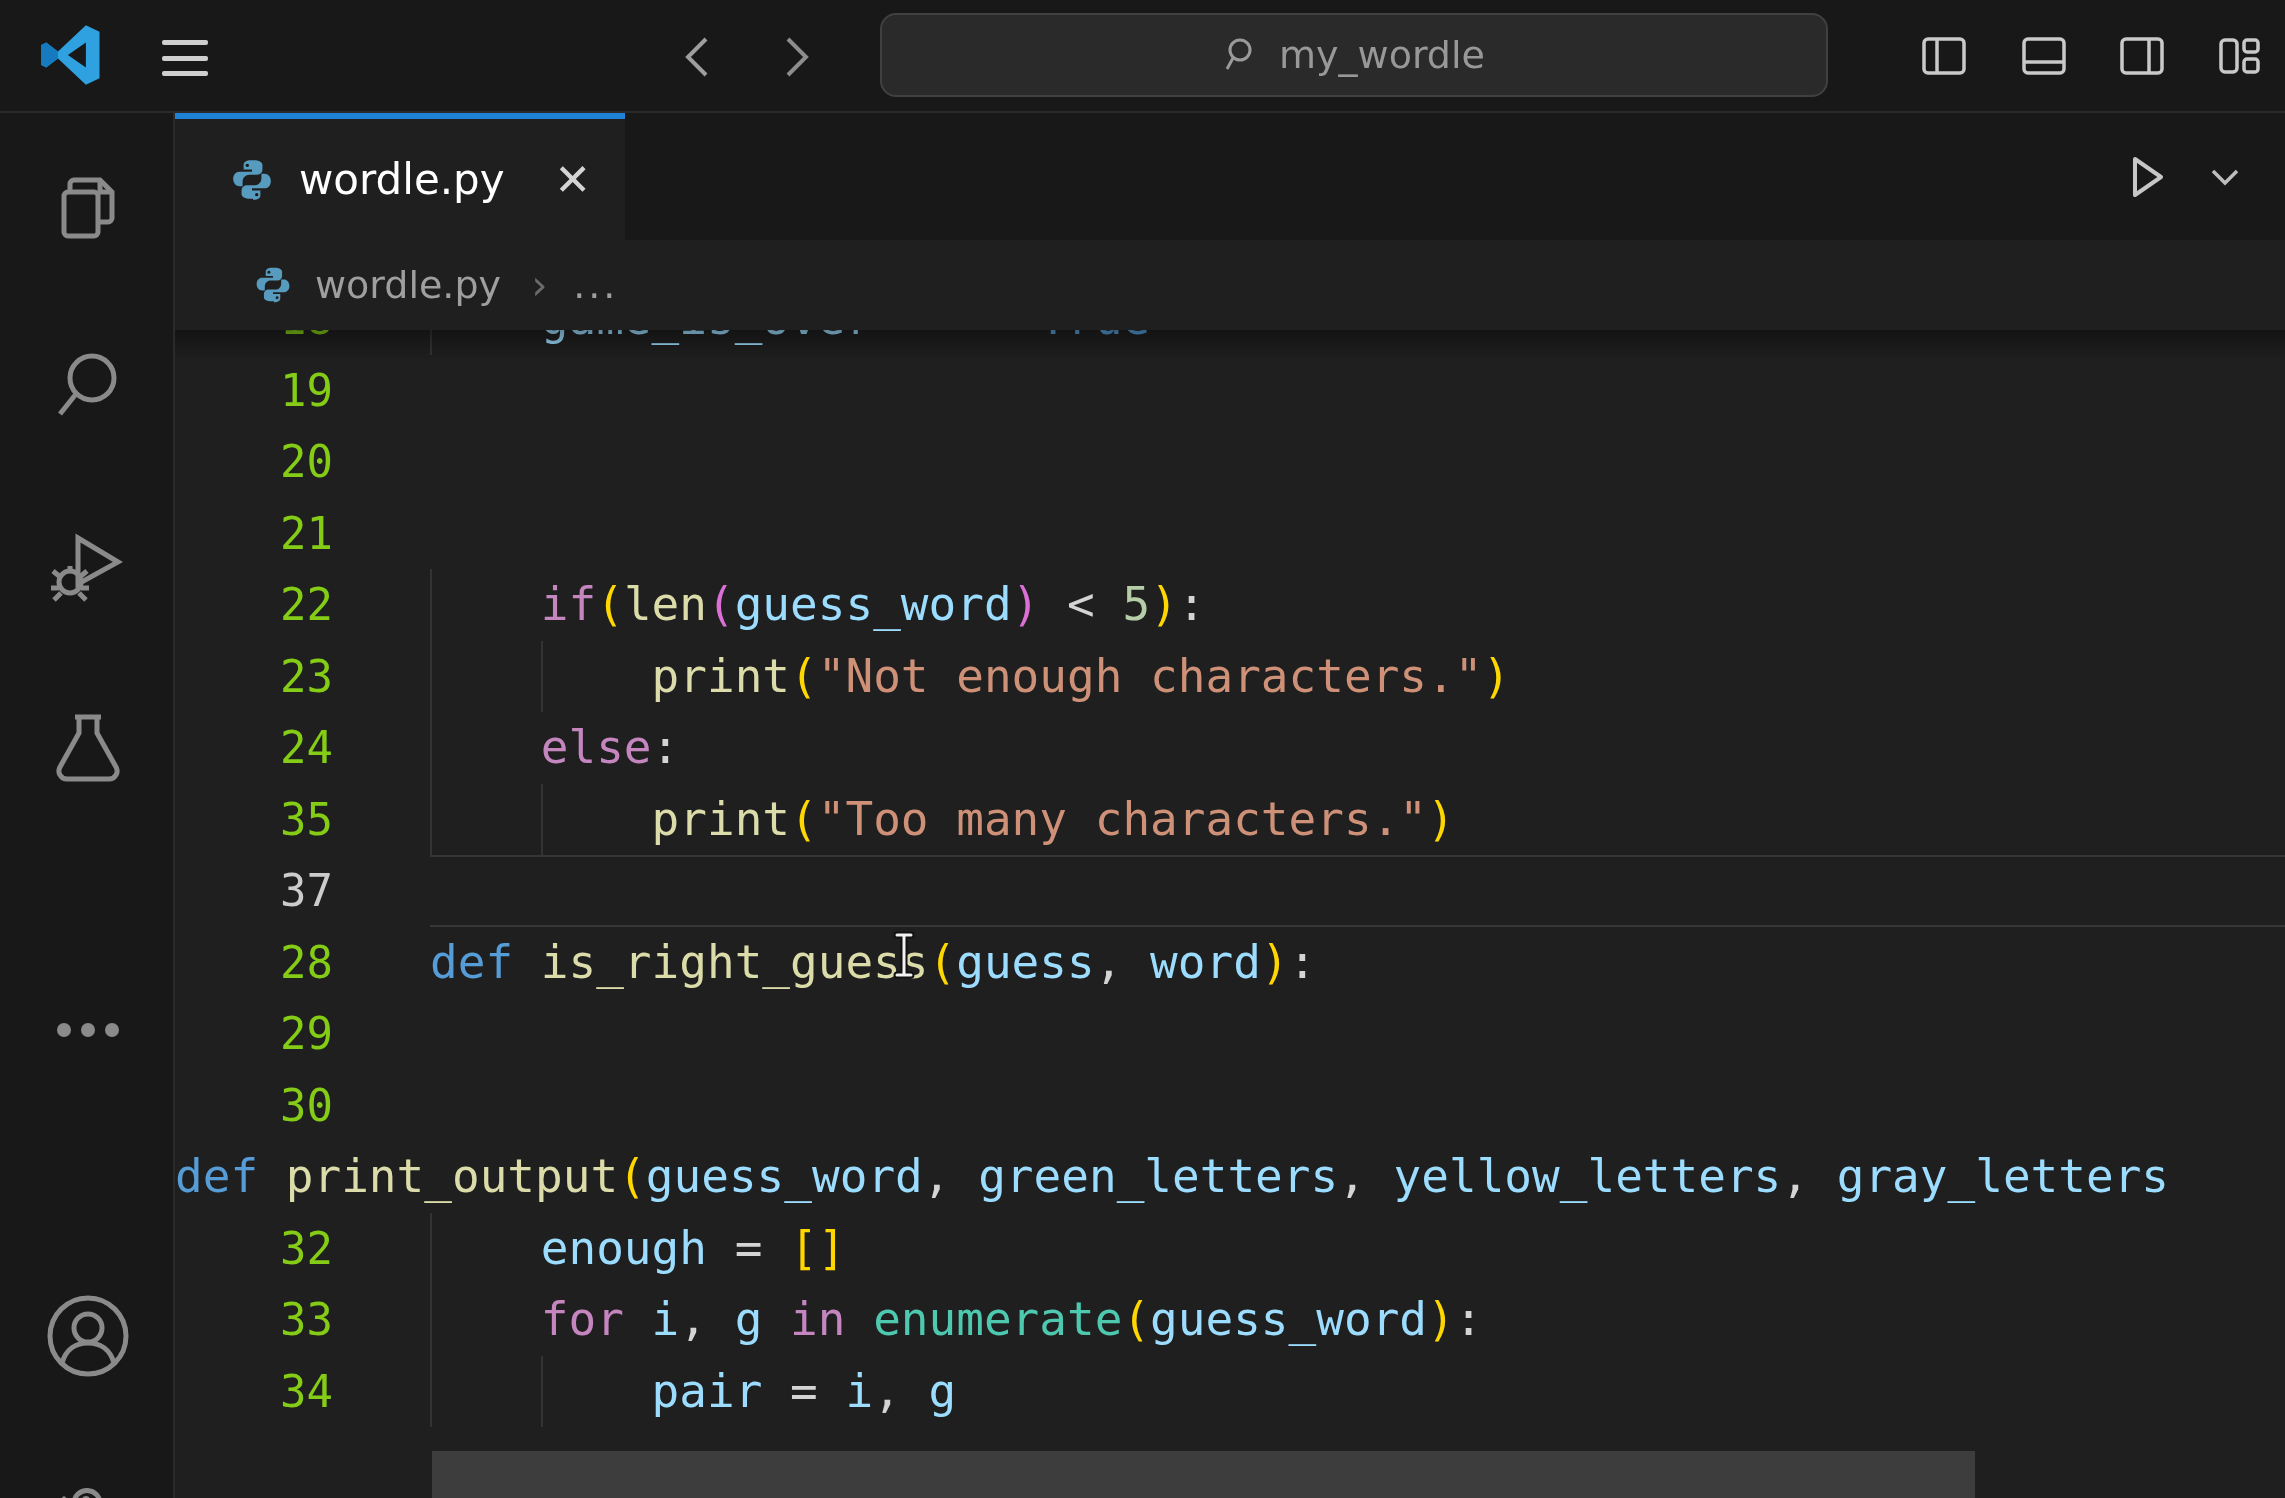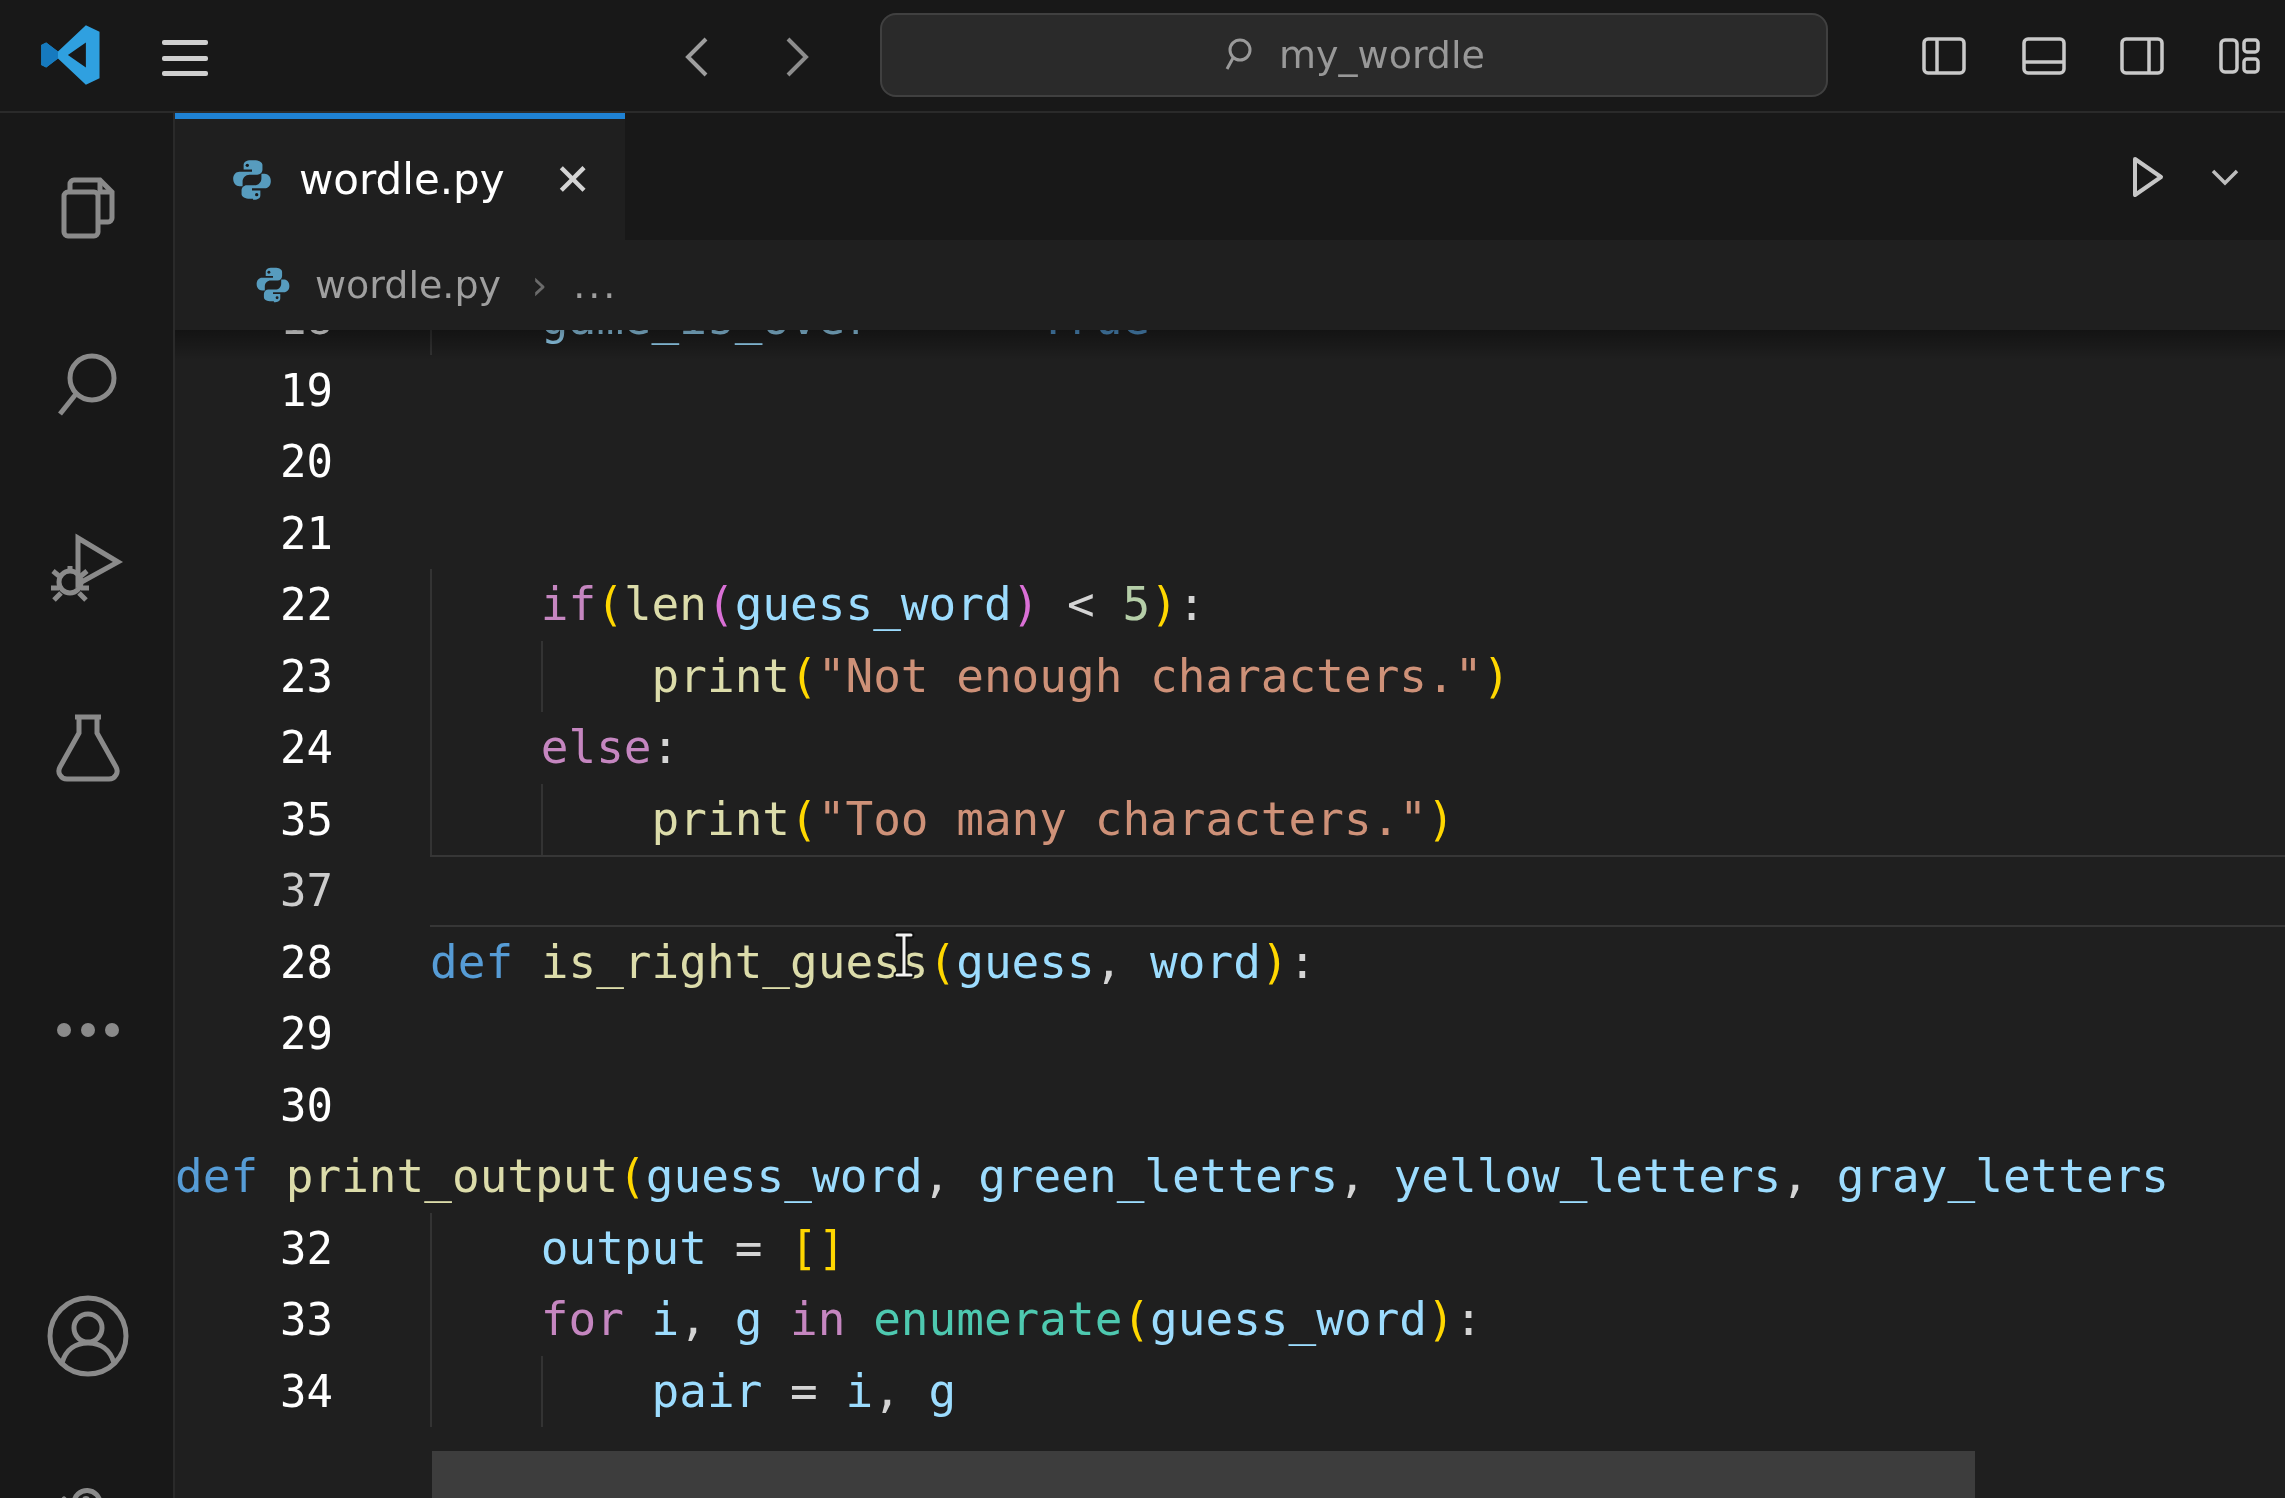--- a/index.html
+++ b/index.html
@@ -45,21 +45,21 @@
   .bc-file{font-size:38px;color:#9f9f9f;margin-left:22px;cursor:pointer;}
   .bc-sep{font-size:40px;color:#6b6b6b;margin-left:26px;font-family:"DejaVu Sans Mono",monospace;}
   .bc-more{font-size:38px;color:#9f9f9f;margin-left:22px;cursor:pointer;letter-spacing:3px;}
   
   .editor{position:absolute;left:175px;top:330px;width:2110px;height:1168px;background:#1f1f1f;
           overflow:hidden;}
   #rows{position:absolute;left:0;top:-47px;width:2110px;}
   .row{display:flex;height:71.5px;}
   .gutter{width:255px;box-sizing:border-box;padding-right:97px;text-align:right;
           font-family:"DejaVu Sans Mono",monospace;font-size:44px;line-height:71.5px;
-          color:#ffffff;cursor:pointer;flex:none;}
+          color:#84cc16;cursor:pointer;flex:none;}
   .row.active .gutter{color:#cccccc;}
   .code{flex:1;position:relative;font-family:"DejaVu Sans Mono",monospace;font-size:46px;
         line-height:71.5px;white-space:pre;cursor:text;box-sizing:border-box;overflow:hidden;}
   .row.active .code{border-top:2px solid #363636;border-bottom:2px solid #363636;}
   .guide{position:absolute;top:0;bottom:0;width:0;border-left:2px solid #333333;}
   .scroll-shadow{position:absolute;left:0;top:0;width:2110px;height:30px;
                  background:linear-gradient(rgba(0,0,0,0.38),rgba(0,0,0,0));pointer-events:none;}
   .hscrollbar{position:absolute;left:257px;top:1121px;width:1543px;height:47px;
               background:rgba(121,121,121,0.34);cursor:pointer;}
   .mouse-cursor{position:absolute;left:716px;top:600px;pointer-events:none;}
@@ -260,21 +260,21 @@
       </div>
       <div class="row">
         <div class="gutter">30</div>
         <div class="code"></div>
       </div>
       <div class="row">
         <div class="code"><span style="color: rgb(86, 156, 214);">def </span><span style="color: rgb(220, 220, 170);">print_output</span><span style="color: rgb(255, 215, 0);">(</span><span style="color: rgb(156, 220, 254);">guess_word</span><span style="color: rgb(212, 212, 212);">, </span><span style="color: rgb(156, 220, 254);">green_letters</span><span style="color: rgb(212, 212, 212);">, </span><span style="color: rgb(156, 220, 254);">yellow_letters</span><span style="color: rgb(212, 212, 212);">, </span><span style="color: rgb(156, 220, 254);">gray_letters</span></div>
       </div>
       <div class="row">
         <div class="gutter">32</div>
-        <div class="code"><span class="guide" style="left: 0ch;"></span><span style="color: rgb(212, 212, 212);">    </span><span style="color: rgb(156, 220, 254);">output</span><span style="color: rgb(212, 212, 212);"> = </span><span style="color: rgb(255, 215, 0);">[]</span></div>
+        <div class="code"><span class="guide" style="left: 0ch;"></span><span style="color: rgb(212, 212, 212);">    </span><span style="color: rgb(156, 220, 254);">enough</span><span style="color: rgb(212, 212, 212);"> = </span><span style="color: rgb(255, 215, 0);">[]</span></div>
       </div>
       <div class="row">
         <div class="gutter">33</div>
         <div class="code"><span class="guide" style="left: 0ch;"></span><span style="color: rgb(212, 212, 212);">    </span><span style="color: rgb(197, 134, 192);">for </span><span style="color: rgb(156, 220, 254);">i</span><span style="color: rgb(212, 212, 212);">, </span><span style="color: rgb(156, 220, 254);">g</span><span style="color: rgb(197, 134, 192);"> in </span><span style="color: rgb(78, 201, 176);">enumerate</span><span style="color: rgb(255, 215, 0);">(</span><span style="color: rgb(156, 220, 254);">guess_word</span><span style="color: rgb(255, 215, 0);">)</span><span style="color: rgb(212, 212, 212);">:</span></div>
       </div>
       <div class="row">
         <div class="gutter">34</div>
         <div class="code"><span class="guide" style="left: 0ch;"></span><span class="guide" style="left: 4ch;"></span><span style="color: rgb(212, 212, 212);">        </span><span style="color: rgb(156, 220, 254);">pair</span><span style="color: rgb(212, 212, 212);"> = </span><span style="color: rgb(156, 220, 254);">i</span><span style="color: rgb(212, 212, 212);">, </span><span style="color: rgb(156, 220, 254);">g</span></div>
       </div>
     </div>

